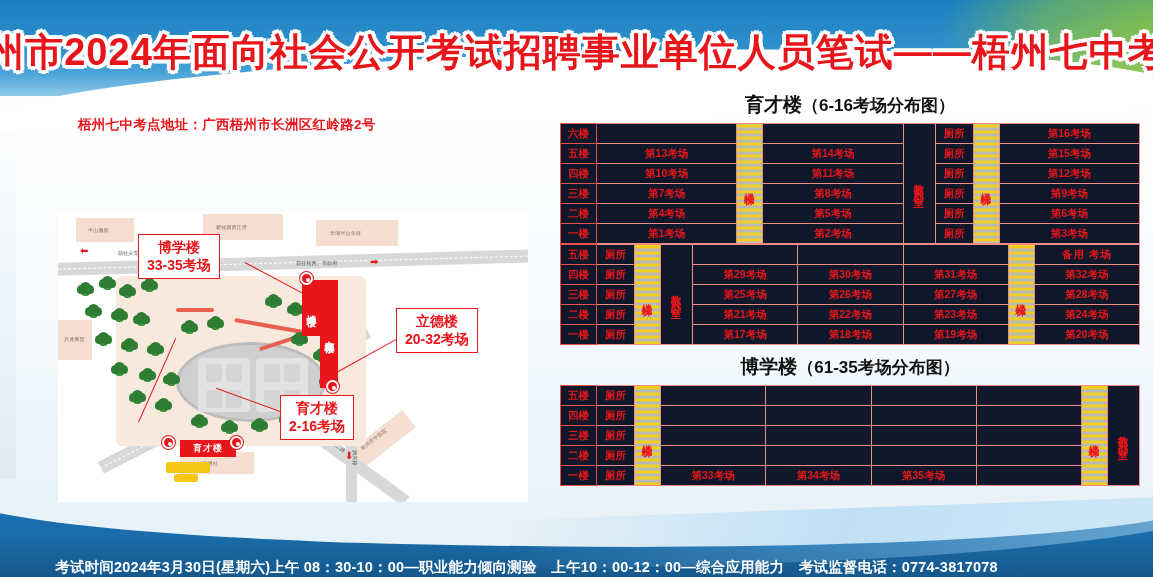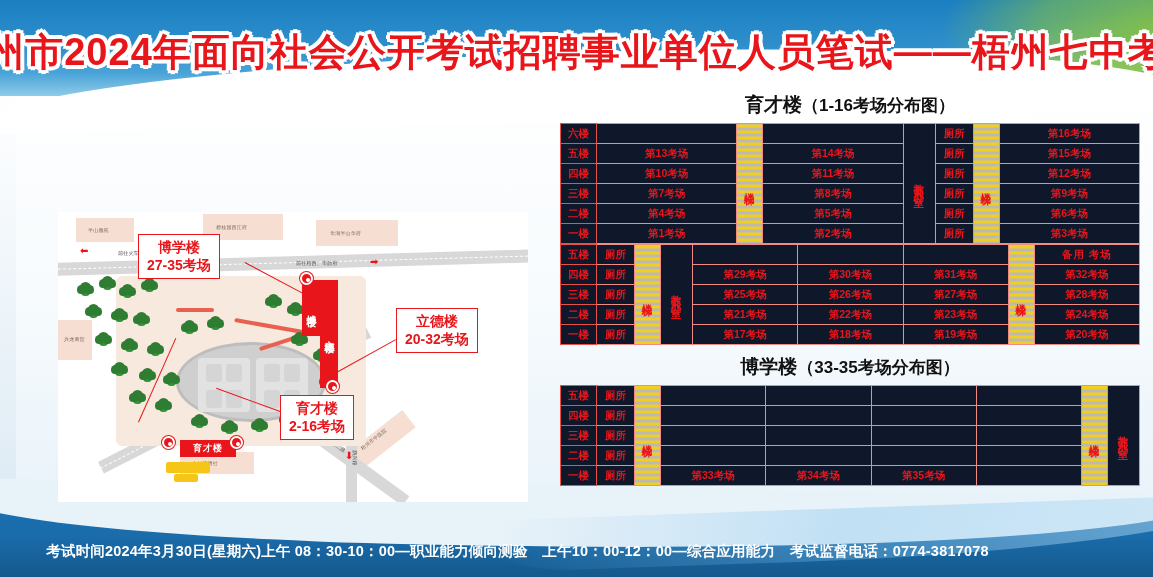--- a/index.html
+++ b/index.html
@@ -190,22 +190,22 @@
     border-top:none; border-bottom:none;
     color:#111; font-size:9px; font-weight:bold;
   }
   td.stair span {
     writing-mode:vertical-rl; display:inline-block; letter-spacing:2px;
   }
   td.spare { color:#1b2f8a; font-weight:bold; font-size:11px; letter-spacing:1px; }
 
   
   #footer {
-    position:absolute; left:4px; bottom:0; width:1027px; height:52px;
-    display:flex; align-items:center; justify-content:center;
+    position:absolute; left:13px; bottom:0; width:1027px; height:52px;
+    display:flex; align-items:flex-end; justify-content:center;
     z-index:7;
   }
   #footer-text {
     font-size:14.5px; font-weight:bold; color:#ffffff; white-space:nowrap;
     letter-spacing:.2px;
   }
 </style>
 </head>
 <body>
 
@@ -218,20 +218,21 @@
   <div class="bg-top-sweep"></div>
   <div class="bg-bottom"></div>
   <div class="bg-bottom-wave"></div>
   <div class="bg-bottom-wave2"></div>
 
   <div id="title-banner">
     <div id="title-text">梧州市2024年面向社会公开考试招聘事业单位人员笔试——梧州七中考点</div>
   </div>
 
   <div id="map-panel">
+    <div id="map-address">梧州七中考点地址：广西梧州市长洲区红岭路2号</div>
 
     <div id="map-canvas">
 
       <div class="blk" style="left:18px;  top:6px;  width:58px; height:24px;"></div>
       <div class="blk-label" style="left:30px; top:15px;">半山雅苑</div>
 
       <div class="blk" style="left:145px; top:2px;  width:80px; height:26px;"></div>
       <div class="blk-label" style="left:158px; top:12px;">碧桂园西江府</div>
 
       <div class="blk" style="left:258px; top:8px;  width:82px; height:26px;"></div>
@@ -318,21 +319,21 @@
       <div class="bus" style="left:116px; top:262px; width:24px; height:8px;"></div>
 
       <div class="pin" style="left:242px; top:60px;"></div>
       <div class="pin" style="left:268px; top:168px;"></div>
       <div class="pin" style="left:172px; top:224px;"></div>
       <div class="pin" style="left:104px; top:224px;"></div>
     </div>
 
     <div class="callout" style="left:120px; top:134px;">
       <div class="l1">博学楼</div>
-      <div class="l2">27-35考场</div>
+      <div class="l2">33-35考场</div>
     </div>
     <div class="leader" style="left:227px; top:162px; width:68px; transform:rotate(28deg);"></div>
 
     <div class="callout" style="left:378px; top:208px;">
       <div class="l1">立德楼</div>
       <div class="l2">20-32考场</div>
     </div>
     <div class="leader" style="left:378px; top:240px; width:74px; transform:rotate(151deg);"></div>
 
     <div class="callout" style="left:262px; top:295px;">
@@ -340,21 +341,21 @@
       <div class="l2">2-16考场</div>
     </div>
     <div class="leader" style="left:262px; top:312px; width:68px; transform:rotate(200deg);"></div>
 
     <div class="leader" style="left:120px; top:322px; width:92px; transform:rotate(-66deg);"></div>
   </div>
 
   <div id="tables-panel">
 
     <div class="tbl-title">
-      <span>育才楼</span><span class="paren">（1-16考场分布图）</span>
+      <span>育才楼</span><span class="paren">（6-16考场分布图）</span>
     </div>
     <table class="room-table">
       <tbody>
         <tr>
           <td class="floor">六楼</td>
           <td></td>
           <td class="stair" rowspan="6"><span>楼梯</span></td>
           <td></td>
           <td class="office" rowspan="6">教师办公室</td>
           <td class="wc">厕所</td>
@@ -441,21 +442,21 @@
           <td class="wc">厕所</td>
           <td>第17考场</td>
           <td>第18考场</td>
           <td>第19考场</td>
           <td>第20考场</td>
         </tr>
       </tbody>
     </table>
 
     <div class="tbl-title" style="margin-top:9px;">
-      <span>博学楼</span><span class="paren">（33-35考场分布图）</span>
+      <span>博学楼</span><span class="paren">（61-35考场分布图）</span>
     </div>
     <table class="room-table">
       <tbody>
         <tr>
           <td class="floor">五楼</td>
           <td class="wc">厕所</td>
           <td class="stair" rowspan="5"><span>楼梯</span></td>
           <td></td>
           <td></td>
           <td></td>

